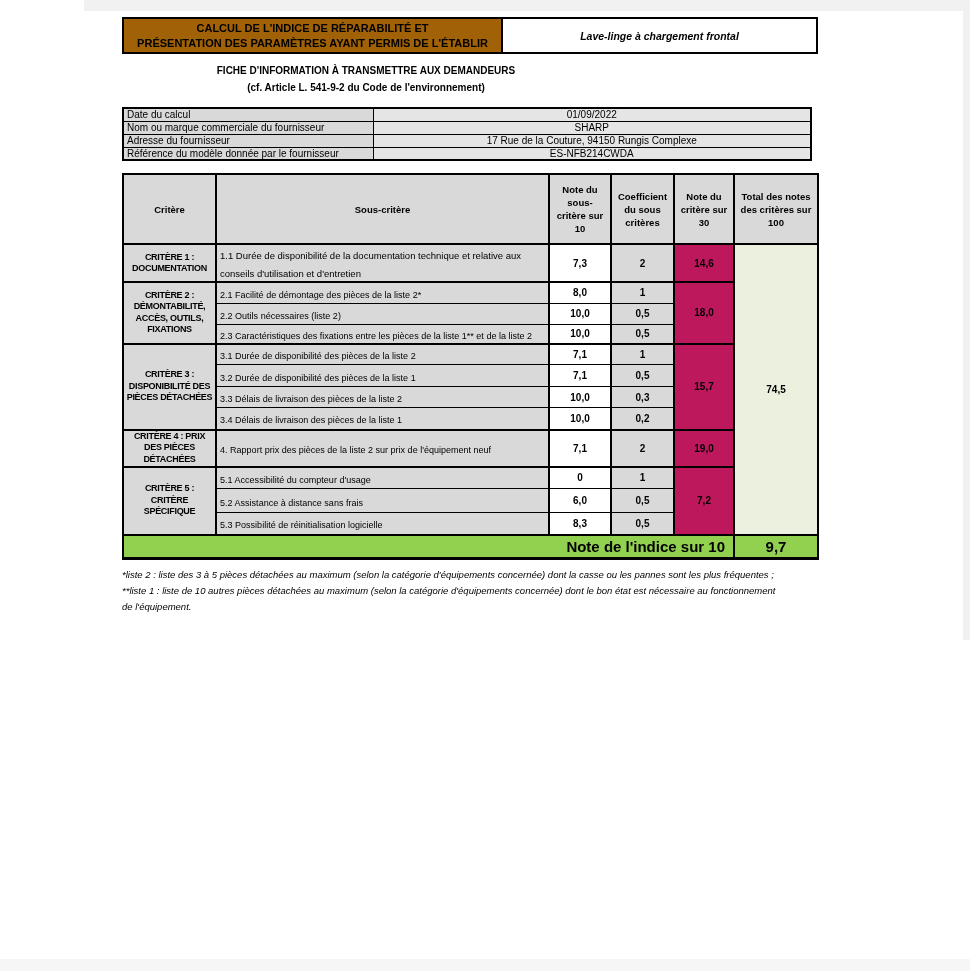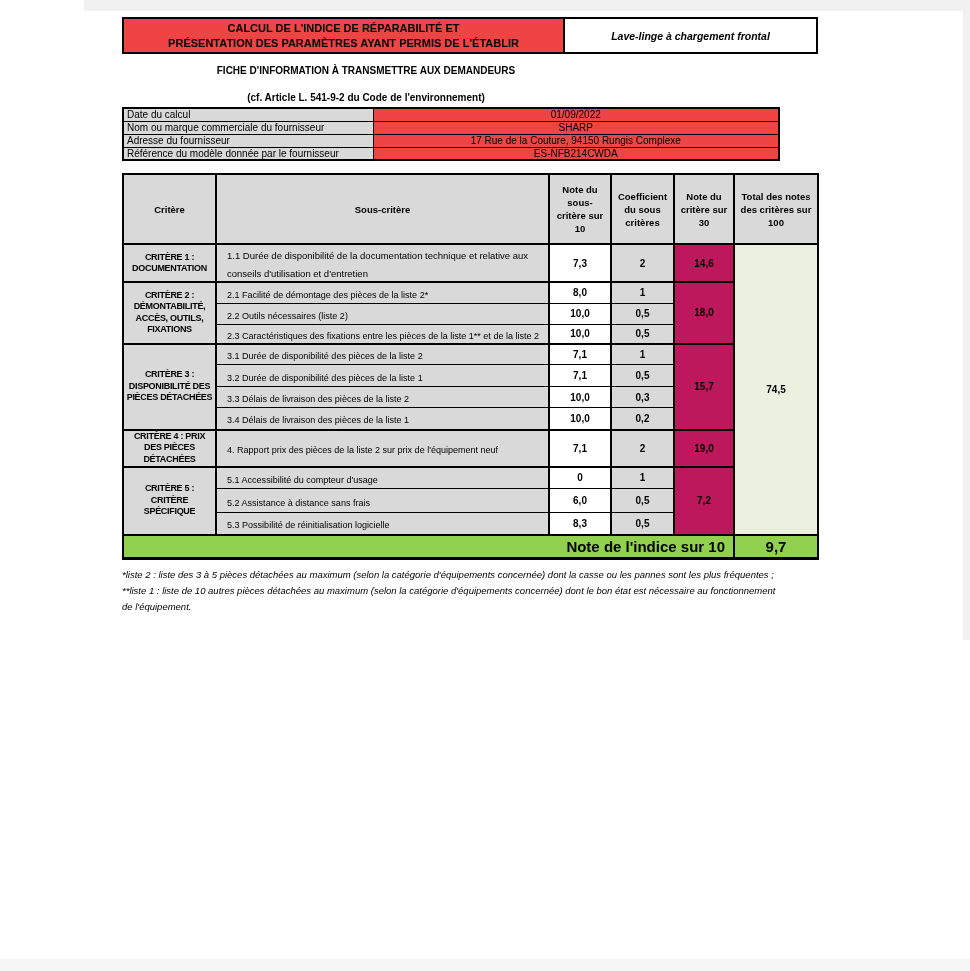--- a/index.html
+++ b/index.html
@@ -9,48 +9,48 @@
   }
   
   .band{position:absolute;background:#f1f1f1;}
   .band-top{top:0;left:84px;right:0;height:11px;}
   .band-right{top:0;right:0;width:7px;height:640px;}
   .band-bottom{left:0;right:0;bottom:0;height:12px;background:#f6f6f6;}
 
   
   .hdr{position:absolute;top:17px;left:122px;width:696px;height:37px;
        display:flex;box-sizing:border-box;border:2px solid #000;background:#fff;}
-  .hdr-left{width:441px;box-sizing:border-box;background:#ef4444;border-right:2px solid #000;
+  .hdr-left{width:379px;box-sizing:border-box;background:#a16207;border-right:2px solid #000;
             display:flex;flex-direction:column;justify-content:center;align-items:center;
             text-align:center;font-weight:bold;font-size:11px;line-height:15px;}
   .hdr-right{flex:1;display:flex;align-items:center;justify-content:center;
              font-weight:bold;font-style:italic;font-size:10.5px;}
 
   .notice{position:absolute;top:65px;left:122px;width:488px;text-align:center;font-weight:bold;}
   .notice .l1{font-size:10px;}
-  .notice .l2{font-size:10px;margin-top:16px;}
+  .notice .l2{font-size:10px;margin-top:6px;}
 
   
   table{border-collapse:collapse;}
   .info{position:absolute;top:107px;left:122px;border:2px solid #000;}
   .info td{border:1px solid #000;height:13px;font-size:10px;padding:0 3px;box-sizing:border-box;}
   .info .il{width:250px;background:#d9d9d9;text-align:left;}
-  .info .iv{width:406px;background:#ef4444;text-align:center;}
+  .info .iv{width:438px;background:#e5e5e5;text-align:center;}
 
   
   .main{position:absolute;top:173px;left:122px;table-layout:fixed;width:695px;border:2px solid #000;}
   .main th{background:#d9d9d9;border:2px solid #000;font-size:9.5px;font-weight:bold;
            padding:2px 3px;text-align:center;line-height:13px;}
   .main thead tr{height:70px;}
   .main td{border:1px solid #000;border-left-width:2px;border-right-width:2px;
            overflow:hidden;padding:0;vertical-align:middle;box-sizing:border-box;}
   .main tr.gstart td{border-top-width:2px;}
   .crit{background:#d9d9d9;font-weight:bold;text-align:center;font-size:9px;
         letter-spacing:-0.3px;line-height:11.5px;border:2px solid #000 !important;padding:0 2px !important;}
-  .sub{background:#d9d9d9;text-align:left;padding:0 10px !important;}
+  .sub{background:#d9d9d9;text-align:left;padding:0 3px !important;}
   .sub .st{display:inline-block;white-space:nowrap;transform:scaleX(0.95);
            transform-origin:0 50%;font-size:9.5px;}
   .sub .stw{font-size:9.5px;line-height:12px;}
   .note{background:#ffffff;font-weight:bold;text-align:center;font-size:10px;}
   .coef{background:#d9d9d9;font-weight:bold;text-align:center;font-size:10px;}
   .score{background:#be185d;font-weight:bold;text-align:center;font-size:10px;border:2px solid #000 !important;}
   .total{background:#ebf1de;font-weight:bold;text-align:center;font-size:10px;border:2px solid #000 !important;}
   .frow td{border:2px solid #000;border-bottom-width:3px;background:#92d050;height:24px;}
   .flabel{text-align:right !important;font-weight:bold;font-size:15px;padding:0 8px 0 0 !important;}
   .fval{text-align:center !important;font-weight:bold;font-size:15px;}

